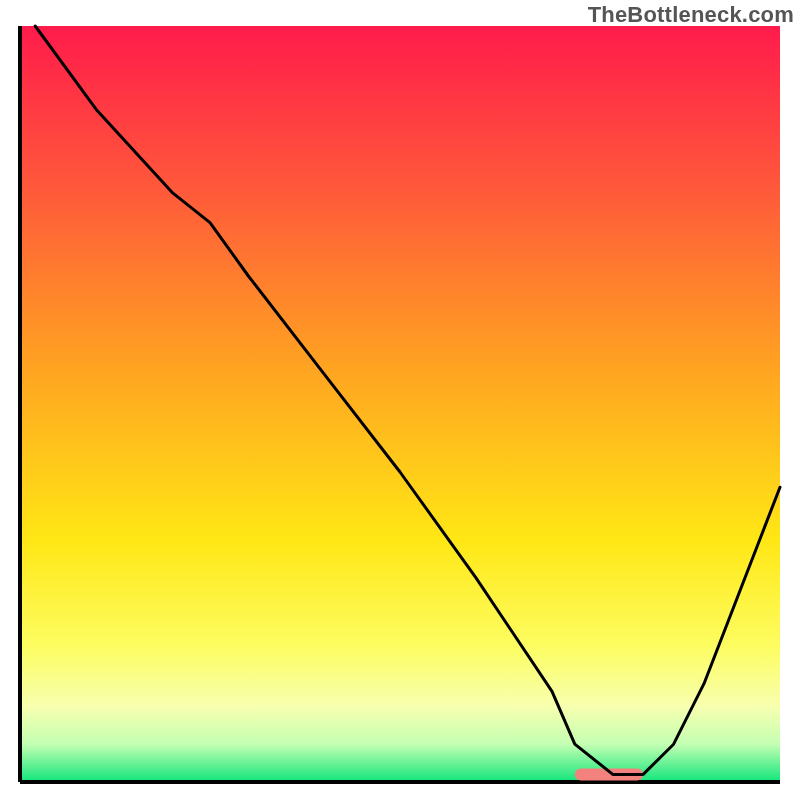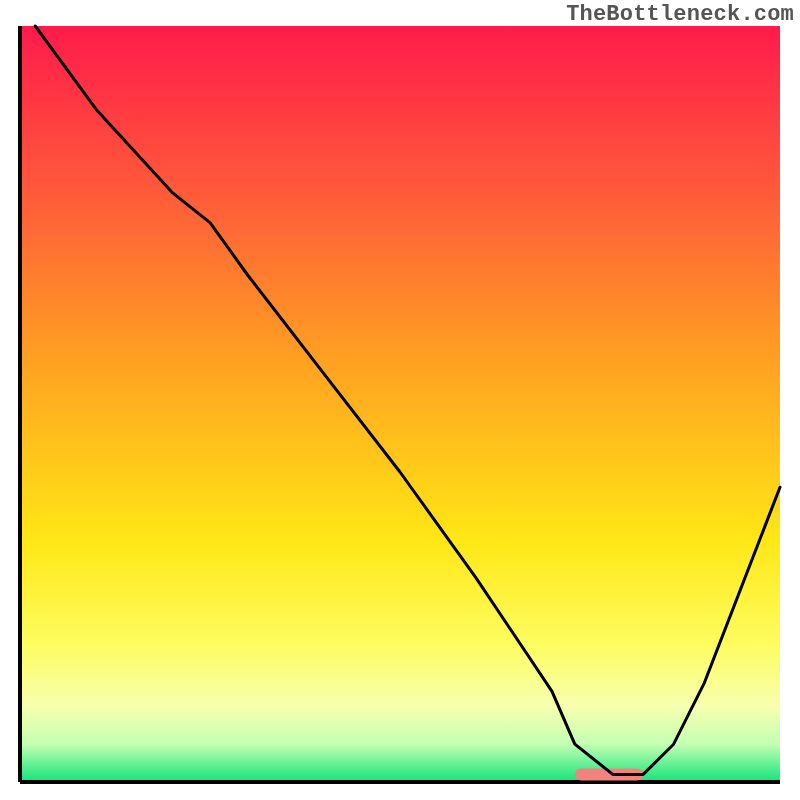--- a/index.html
+++ b/index.html
@@ -8,21 +8,20 @@
     width: 800px;
     height: 800px;
     background: #ffffff;
     overflow: hidden;
     font-family: Arial, Helvetica, sans-serif;
   }
   .chart-container {
     position: relative;
     width: 800px;
     height: 800px;
-    font-family: Liberation Mono, monospace;
   }
   .watermark {
     position: absolute;
     top: 2px;
     right: 6px;
     font-size: 22px;
     font-weight: 600;
     color: #555;
     letter-spacing: 0.2px;
   }

